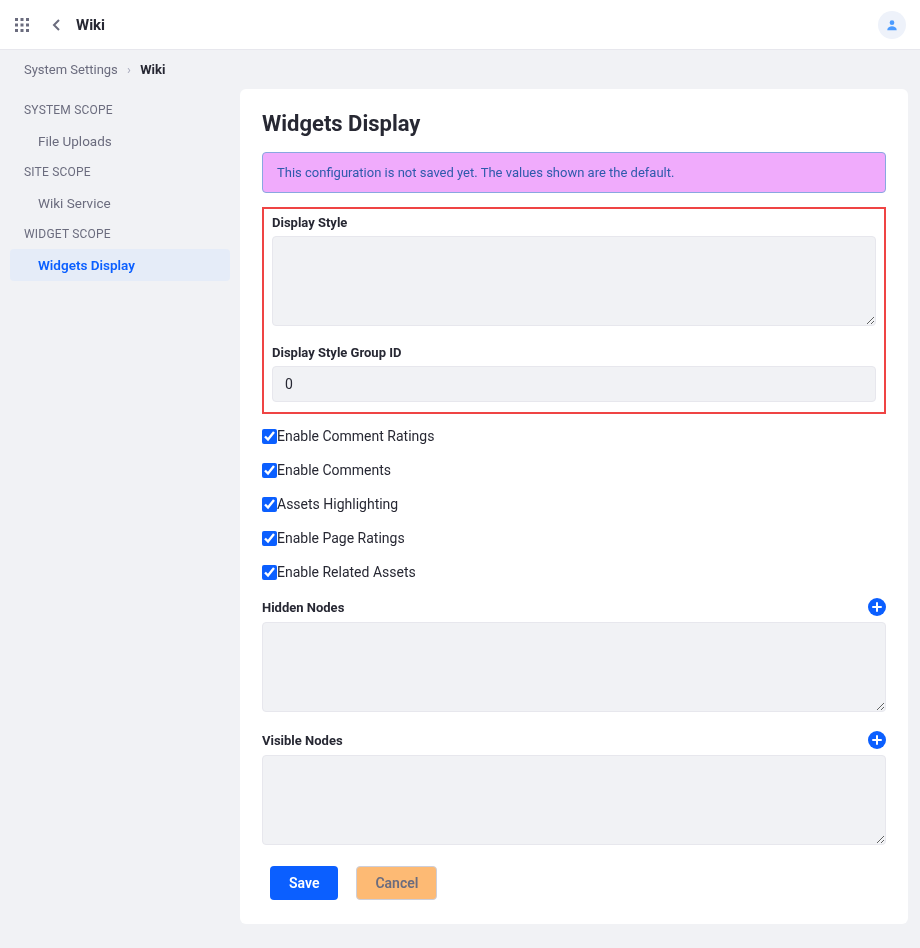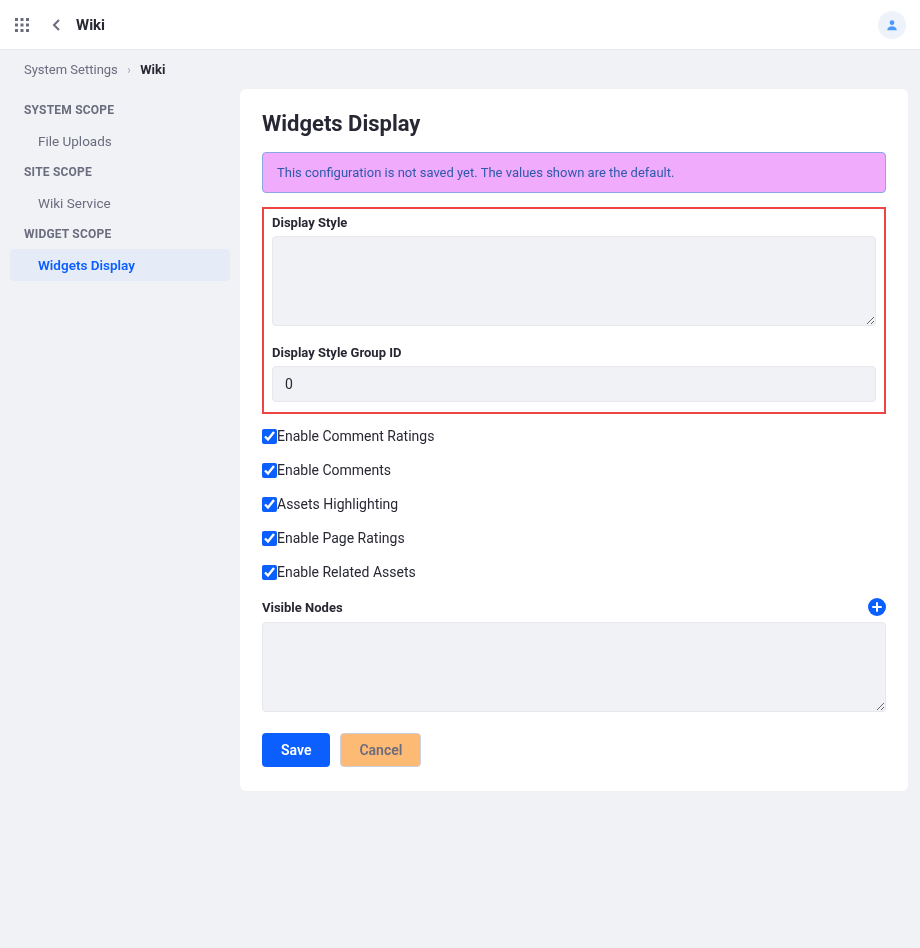--- a/index.html
+++ b/index.html
@@ -65,21 +65,21 @@
   }
   .sidebar {
     width: 240px;
     padding: 6px 10px 20px 10px;
     flex-shrink: 0;
   }
   .scope-header {
     font-size: 12px;
     color: #6b6c7e;
     padding: 8px 14px;
-    font-weight: 700;
+    font-weight: 400;
     letter-spacing: 0.2px;
   }
   .sidebar-item {
     padding: 8px 14px 8px 28px;
     font-size: 13.5px;
     color: #6b6c7e;
     border-radius: 4px;
     cursor: pointer;
   }
   .sidebar-item.active {
@@ -172,20 +172,21 @@
     margin-top: 18px;
   }
   .btn {
     padding: 8px 18px;
     border-radius: 4px;
     font-size: 14px;
     font-weight: 600;
     cursor: pointer;
     border: 1px solid transparent;
     font-family: inherit;
+    margin-left: 8px;
   }
   .btn-primary {
     background: #0b5fff;
     color: #fff;
   }
   .btn-secondary {
     background: #fdba74;
     border: 1px solid #cdced9;
     color: #6b6c7e;
   }
@@ -271,20 +272,31 @@
       </div>
       <div class="checkbox-row">
         <input type="checkbox" checked="" style="">
         <label>Enable Page Ratings</label>
       </div>
       <div class="checkbox-row">
         <input type="checkbox" checked="" style="">
         <label>Enable Related Assets</label>
       </div>
 
+      <div class="form-group">
+        <div class="label-row">
+          <label class="form-label">Hidden Nodes</label>
+          <span class="add-btn">
+            <svg width="10" height="10" viewBox="0 0 10 10">
+                <path d="M5 1v8M1 5h8" stroke="#fff" stroke-width="2" stroke-linecap="round"></path>
+              </svg>
+          </span>
+        </div>
+        <textarea class="form-control" style=""></textarea>
+      </div>
 
       <div class="form-group">
         <div class="label-row">
           <label class="form-label">Visible Nodes</label>
           <span class="add-btn">
             <svg width="10" height="10" viewBox="0 0 10 10">
                 <path d="M5 1v8M1 5h8" stroke="#fff" stroke-width="2" stroke-linecap="round"></path>
               </svg>
           </span>
         </div>

